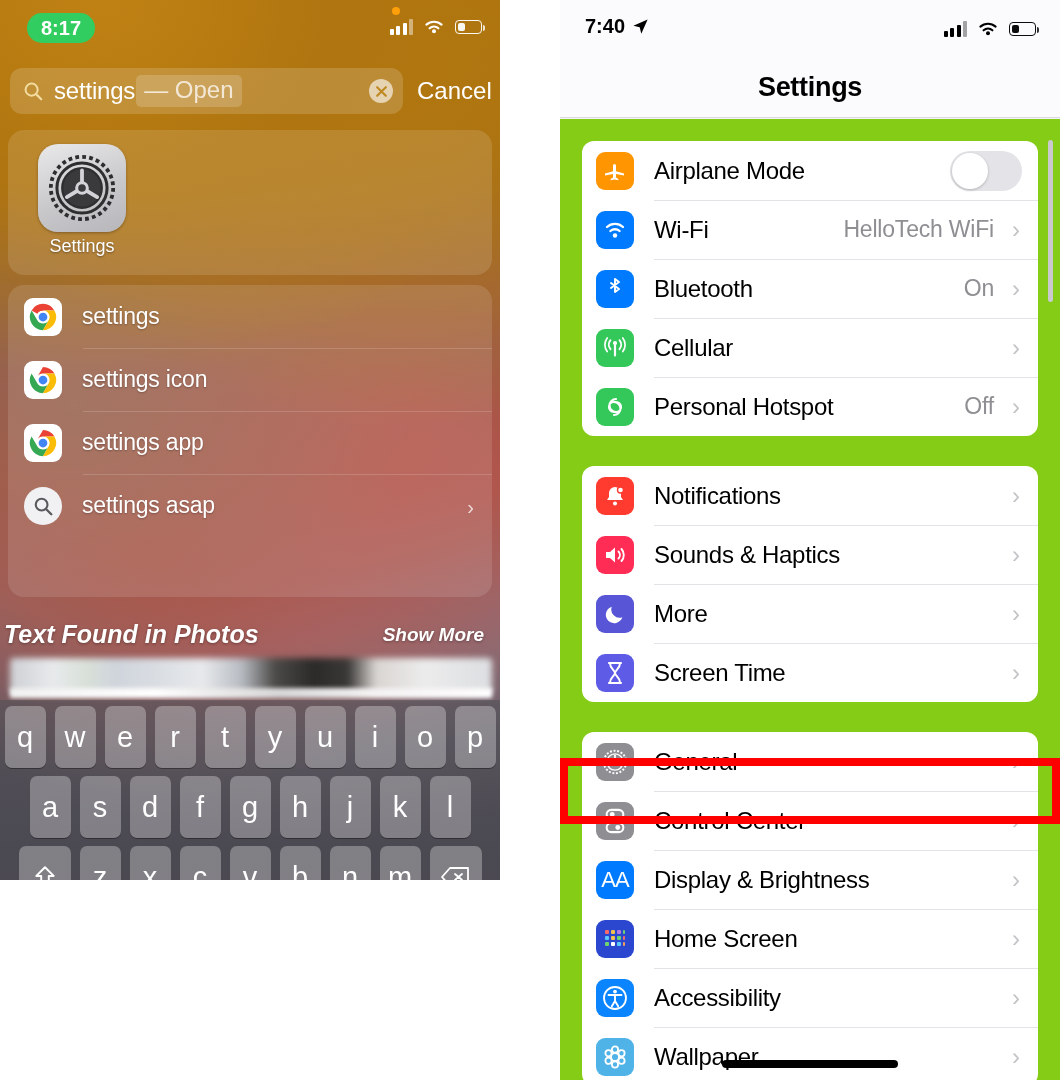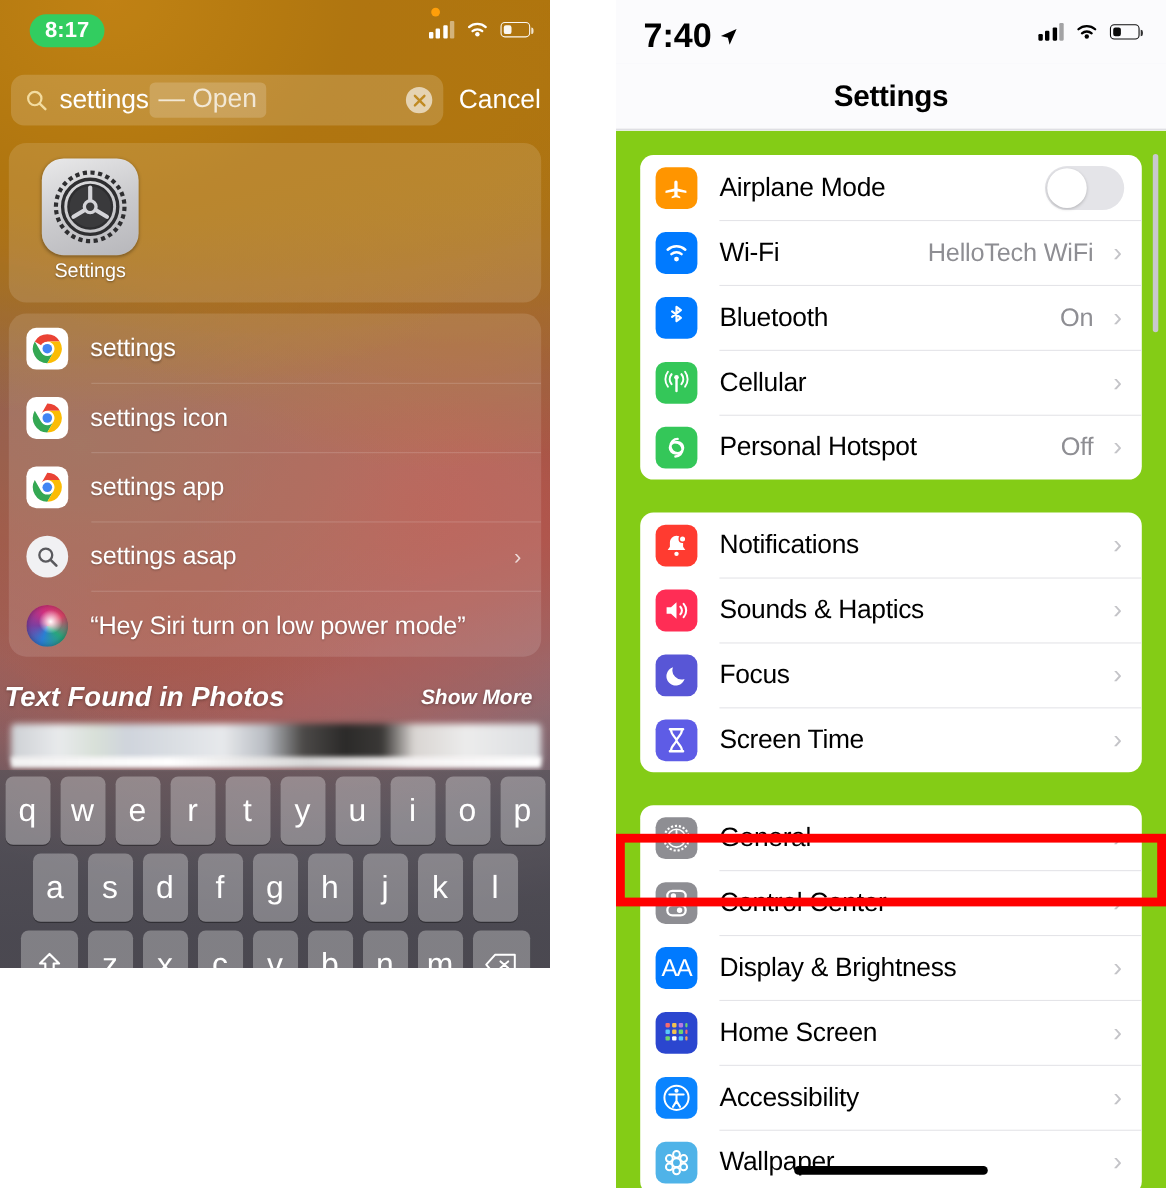--- a/index.html
+++ b/index.html
@@ -114,21 +114,21 @@
   .gobox{ position:absolute; left:370px; top:912px; width:130px; height:74px;
           border:7px solid #ff0000; border-radius:2px; }
   .kbbottom{ position:absolute; left:0; top:995px; width:500px; height:85px; }
   .emoji{ position:absolute; left:35px; top:10px; width:44px; height:44px; border-radius:50%; background:#fff;
           display:flex; align-items:center; justify-content:center; }
   .micon{ position:absolute; right:35px; top:8px; }
 
   
   .right{ position:absolute; left:560px; top:0; width:500px; height:1080px; background:#f2f2f7; overflow:hidden; }
   .r-status{ position:absolute; top:0; left:0; width:500px; height:58px; background:#fbfbfd; }
-  .r-time{ position:absolute; left:25px; top:15px; color:#000; font-size:31px; font-weight:600; display:flex; align-items:center; gap:6px; }
+  .r-time{ position:absolute; left:25px; top:15px; color:#000; font-size:20px; font-weight:600; display:flex; align-items:center; gap:6px; }
   .r-status-right{ position:absolute; right:24px; top:20px; display:flex; align-items:center; gap:9px; }
   .navbar{ position:absolute; top:58px; left:0; width:500px; height:60px; background:#fbfbfd;
            border-bottom:1px solid #d9d9de; display:flex; align-items:center; justify-content:center; }
   .navbar h1{ font-size:27px; font-weight:700; color:#000; letter-spacing:-.3px; }
 
   .scroll{ position:absolute; top:119px; left:0; width:500px; height:1022px; background:#84cc16; }
   .group{ margin:0 22px 0 22px; background:#fff; border-radius:12px; overflow:hidden; }
   .row{ position:relative; height:59px; display:flex; align-items:center; padding-left:14px; }
   .row + .row:before{ content:""; position:absolute; left:72px; right:0; top:0; height:1px; background:#e4e4e8; }
   .row .gico{ width:38px; height:38px; border-radius:9px; flex:none; margin-right:20px;
@@ -264,24 +264,20 @@
       <div class="sug">
         <span class="ico glass">
           <svg width="22" height="22" viewBox="0 0 24 24">
             <circle cx="10.5" cy="10.5" r="6.4" fill="none" stroke="#5a5a5e" stroke-width="2.3"></circle>
             <path d="M15.3 15.3L21 21" stroke="#5a5a5e" stroke-width="2.6" stroke-linecap="round"></path>
           </svg>
         </span>
         <span class="txt">settings asap</span>
         <span class="chev">›</span>
       </div>
-      <div class="sug">
-        <span class="siri"></span>
-        <span class="txt">“Hey Siri turn on low power mode”</span>
-      </div>
     </div>
 
     <div class="tfp">
       <h3>Text Found in Photos</h3>
       <span class="more">Show More</span>
     </div>
     <div class="blurstrip"></div>
     <div class="blurstrip2"></div>
 
     <div class="kb">
@@ -469,21 +465,21 @@
           </span>
           <span class="rlabel">Sounds &amp; Haptics</span>
           <span class="rchev">›</span>
         </div>
         <div class="row">
           <span class="gico ic-indigo">
             <svg width="22" height="22" viewBox="0 0 24 24">
                 <path d="M20 15.5A9 9 0 018.5 4 9.2 9.2 0 1020 15.5z" fill="#fff"></path>
               </svg>
           </span>
-          <span class="rlabel">Focus</span>
+          <span class="rlabel">More</span>
           <span class="rchev">›</span>
         </div>
         <div class="row">
           <span class="gico ic-purple">
             <svg width="20" height="24" viewBox="0 0 20 24">
               <path d="M4 2h12M4 22h12" stroke="#fff" stroke-width="2.2" stroke-linecap="round"></path>
               <path d="M5 2.5c0 5 5 7 5 9.5S5 16.5 5 21.5M15 2.5c0 5-5 7-5 9.5s5 4.5 5 9.5" fill="none" stroke="#fff" stroke-width="2"></path>
             </svg>
           </span>
           <span class="rlabel">Screen Time</span>

